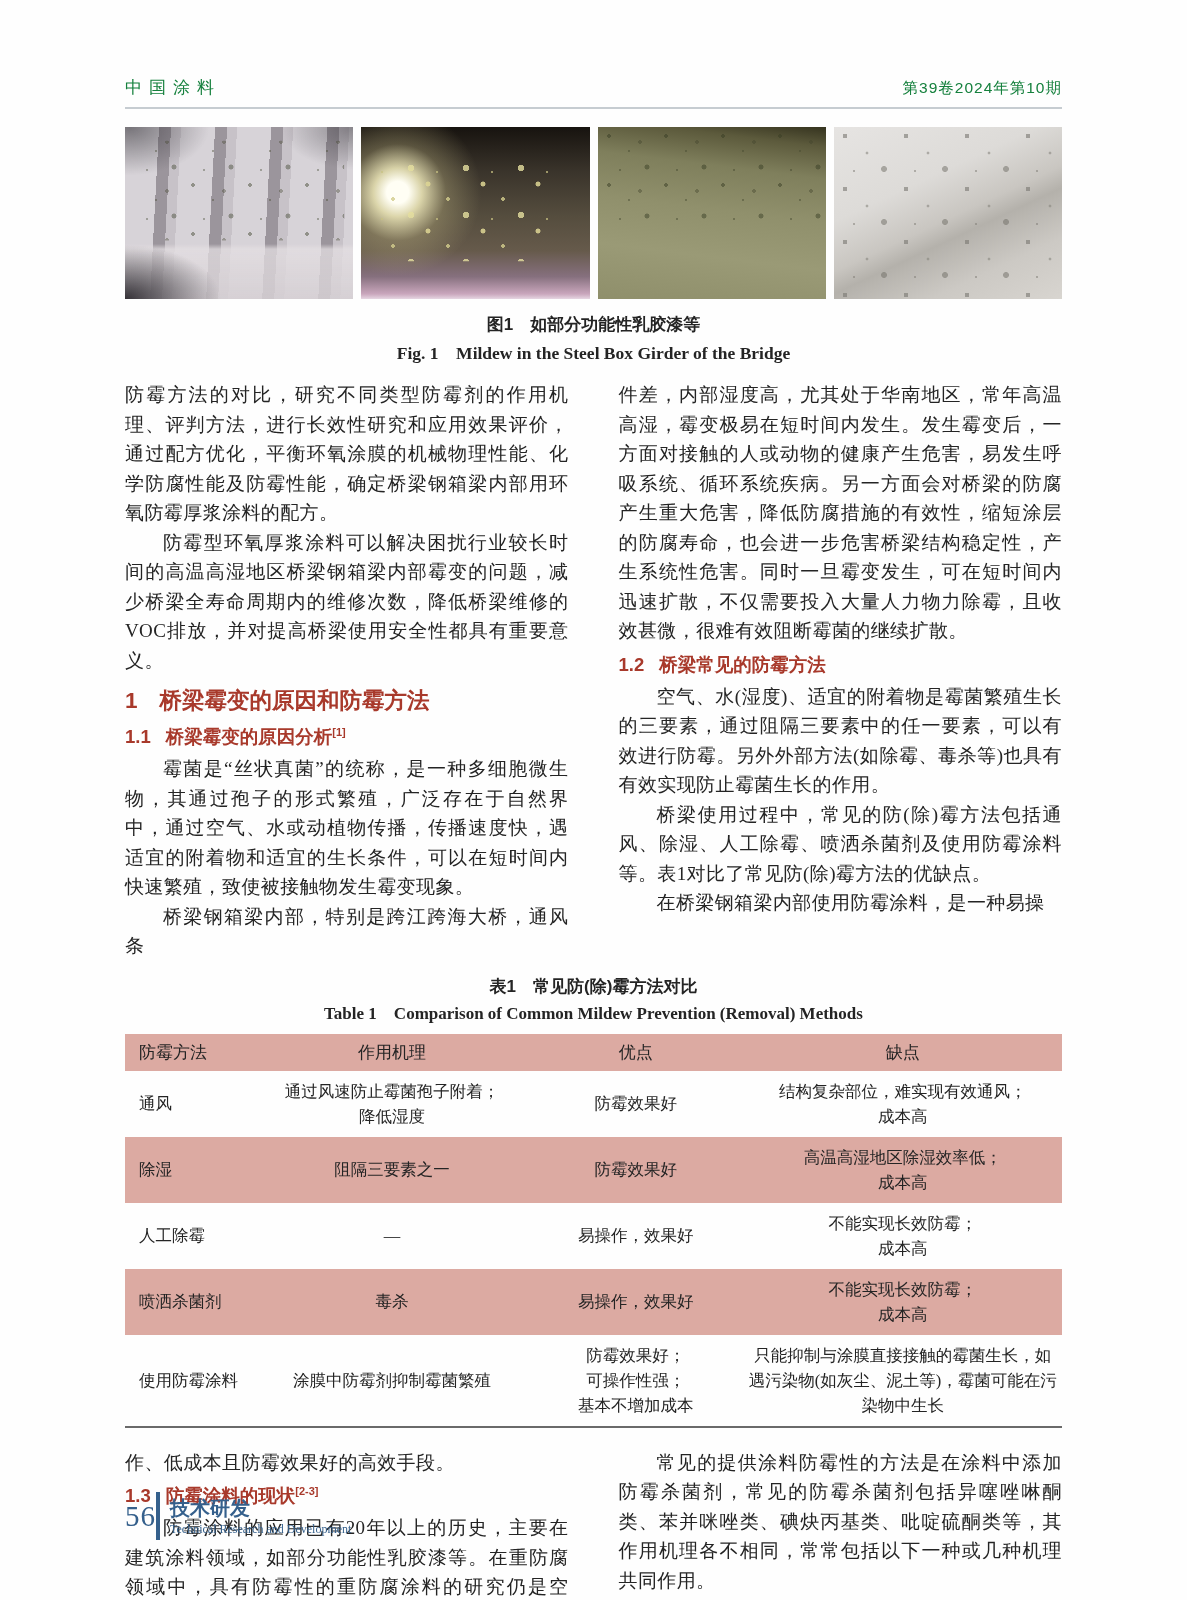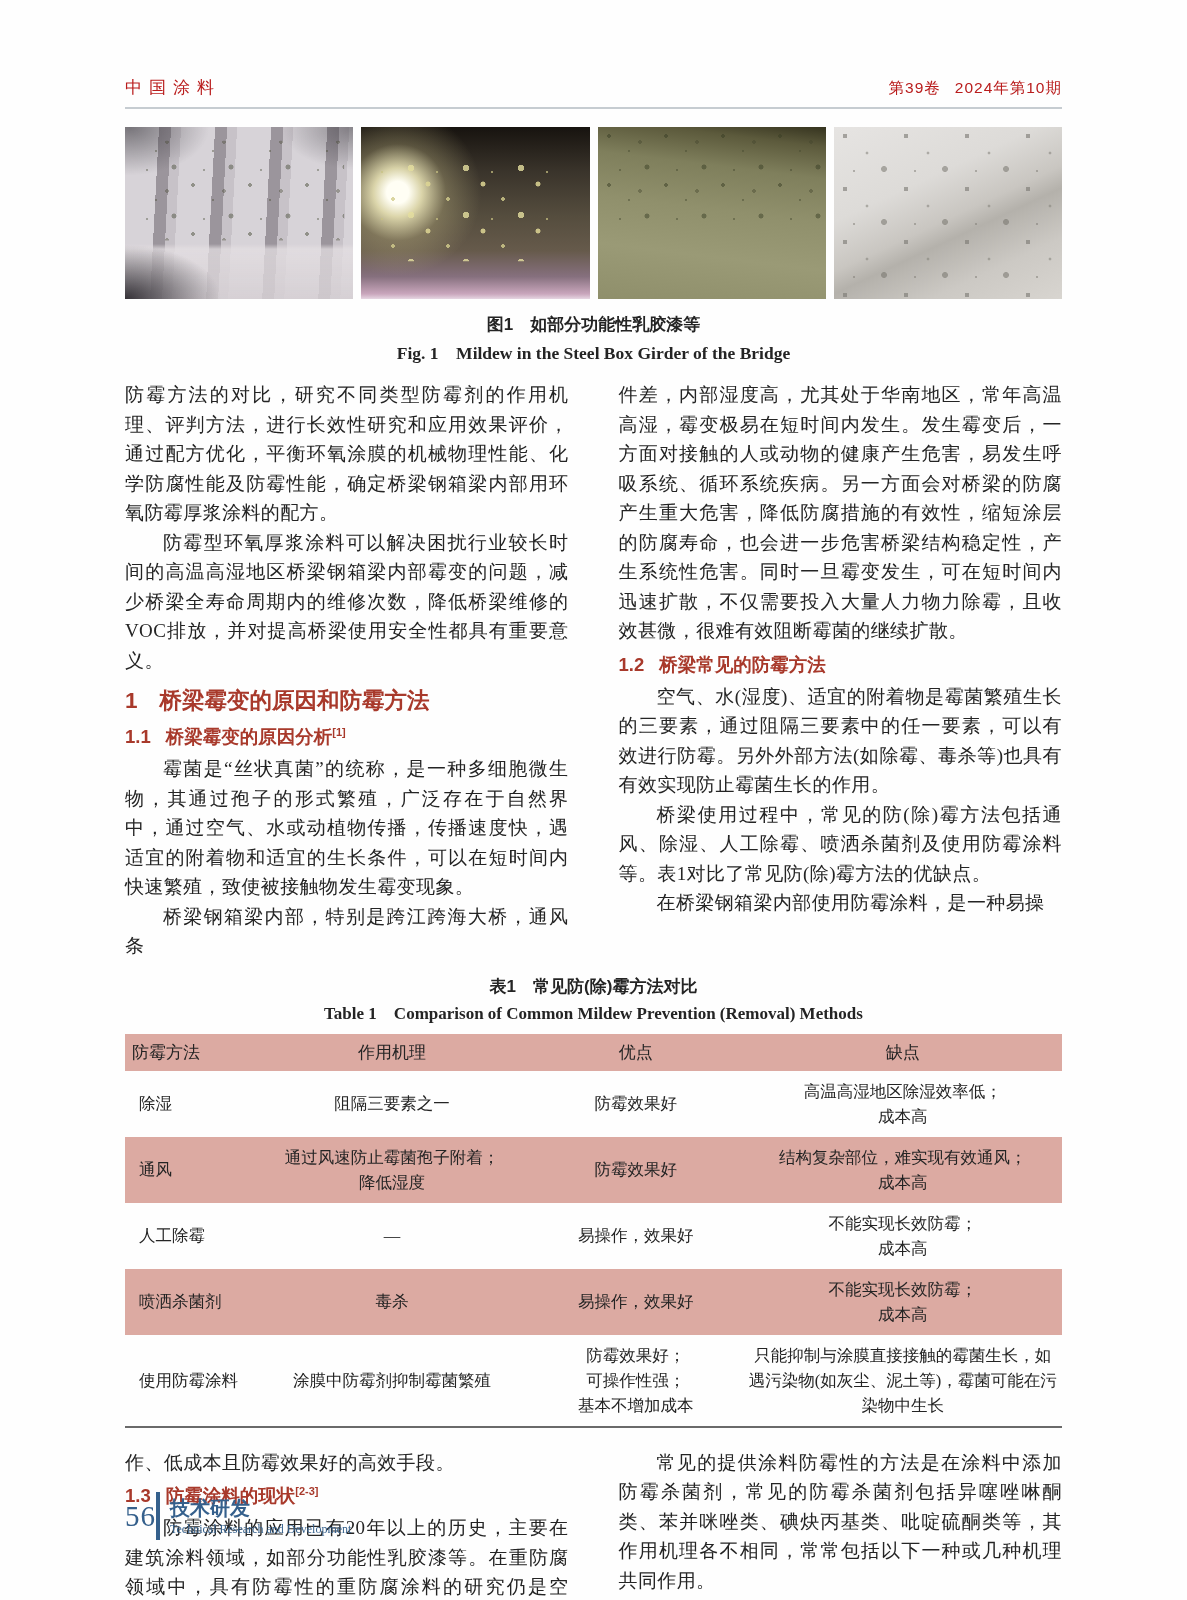--- a/index.html
+++ b/index.html
@@ -8,25 +8,25 @@
     --blue:#35608c;
     --ink:#242424;
   }
   html,body{margin:0;padding:0;background:#fefefe;}
   body{width:1187px;height:1600px;position:relative;overflow:hidden;
        font-family:"Liberation Serif","DejaVu Serif",serif;color:var(--ink);}
   .page{width:937px;margin:0 auto;padding-top:76px;position:relative;}
 
   
   .jheader{display:flex;justify-content:space-between;align-items:flex-end;
-           color:#b91c1c;font-family:"Liberation Sans",sans-serif;
+           color:#15803d;font-family:"Liberation Sans",sans-serif;
            border-bottom:2px solid #c6ccd1;padding-bottom:8px;}
   .jname{font-size:17px;letter-spacing:7px;}
   .jissue{font-size:15.5px;letter-spacing:1px;}
-  .jissue span{margin-left:14px;}
+  .jissue span{margin-left:0;}
 
   
   .photos{display:flex;gap:8px;margin-top:18px;height:172px;}
   .photo{flex:1;position:relative;overflow:hidden;}
   .ph1{background:
     radial-gradient(ellipse 60% 45% at 0% 100%, rgba(25,22,28,.85), transparent 70%),
     radial-gradient(ellipse 50% 40% at 2% 0%, rgba(40,38,44,.55), transparent 70%),
     radial-gradient(ellipse 45% 35% at 100% 0%, rgba(40,38,44,.45), transparent 70%),
     linear-gradient(180deg, rgba(0,0,0,0) 0 68%, rgba(228,223,226,.75) 71%, rgba(214,208,212,.85) 100%),
     repeating-linear-gradient(93deg, #d7d3d8 0 34px, #9b959c 34px 46px, #c7c2c8 46px 56px),
@@ -85,21 +85,21 @@
   .tbl-title{margin-top:14px;}
   .tbl-cn{text-align:center;font-family:"Liberation Sans",sans-serif;font-weight:bold;font-size:17px;}
   .tbl-en{text-align:center;font-weight:bold;font-size:17px;margin-top:6px;}
   table.cmp{width:100%;border-collapse:collapse;margin-top:10px;font-size:16.5px;
             border-bottom:2px solid #6a6a6a;}
   table.cmp th{background:var(--pink);font-weight:normal;font-size:17px;padding:7px 4px;}
   table.cmp td{text-align:center;vertical-align:middle;padding:8px 4px;line-height:25px;
                white-space:pre-line;}
   table.cmp tr:nth-child(even) td{background:var(--pink);}
   table.cmp th:nth-child(1),table.cmp td:nth-child(1){width:14%;text-align:left;padding-left:14px;}
-  table.cmp th:nth-child(1){text-align:left;padding-left:7px;}
+  table.cmp th:nth-child(1){text-align:left;}
   table.cmp th:nth-child(2),table.cmp td:nth-child(2){width:29%;}
   table.cmp th:nth-child(3),table.cmp td:nth-child(3){width:23%;}
   table.cmp th:nth-child(4),table.cmp td:nth-child(4){width:34%;}
 
   .cols.bottom{margin-top:20px;}
 
   
   .jfooter{position:absolute;left:125px;top:1492px;display:flex;align-items:center;}
   .pageno{font-size:29px;color:var(--blue);letter-spacing:1px;}
   .fbar{width:4px;height:48px;background:var(--blue);margin-right:10px;}
@@ -161,32 +161,32 @@
     <thead>
         <tr>
           <th>防霉方法</th>
           <th>作用机理</th>
           <th>优点</th>
           <th>缺点</th>
         </tr>
       </thead>
     <tbody>
         <tr>
-          <td>除湿</td>
-          <td>阻隔三要素之一</td>
-          <td>防霉效果好</td>
-          <td>高温高湿地区除湿效率低；
-成本高</td>
-        </tr>
-        <tr>
           <td>通风</td>
           <td>通过风速防止霉菌孢子附着；
 降低湿度</td>
           <td>防霉效果好</td>
           <td>结构复杂部位，难实现有效通风；
+成本高</td>
+        </tr>
+        <tr>
+          <td>除湿</td>
+          <td>阻隔三要素之一</td>
+          <td>防霉效果好</td>
+          <td>高温高湿地区除湿效率低；
 成本高</td>
         </tr>
         <tr>
           <td>人工除霉</td>
           <td>—</td>
           <td>易操作，效果好</td>
           <td>不能实现长效防霉；
 成本高</td>
         </tr>
         <tr>

